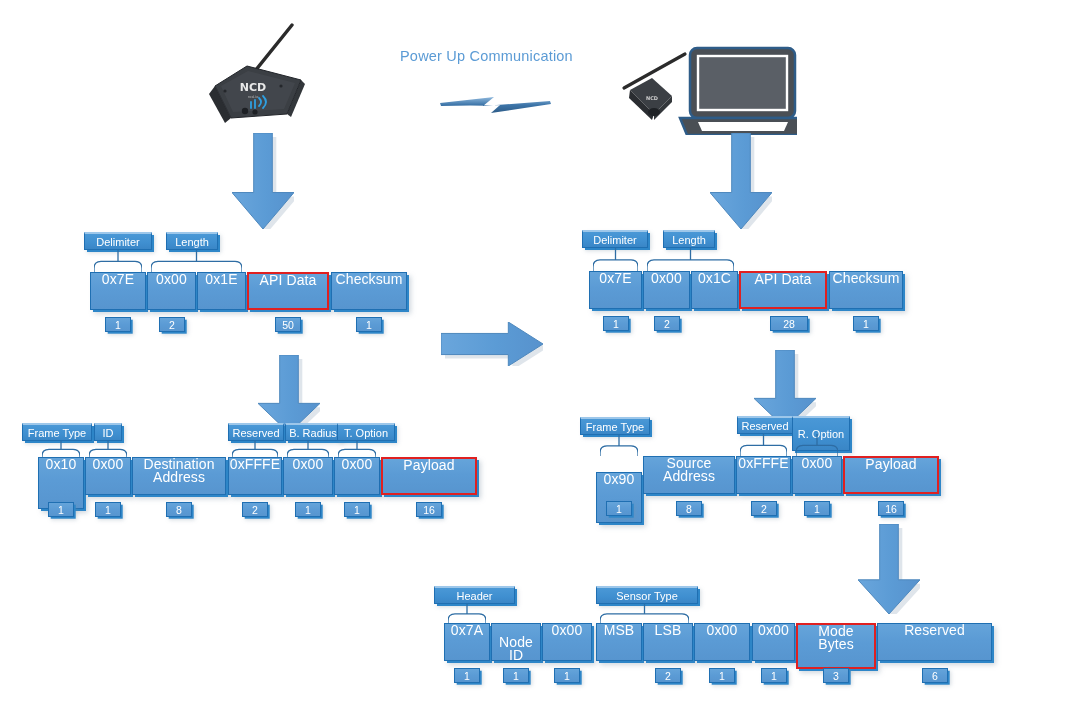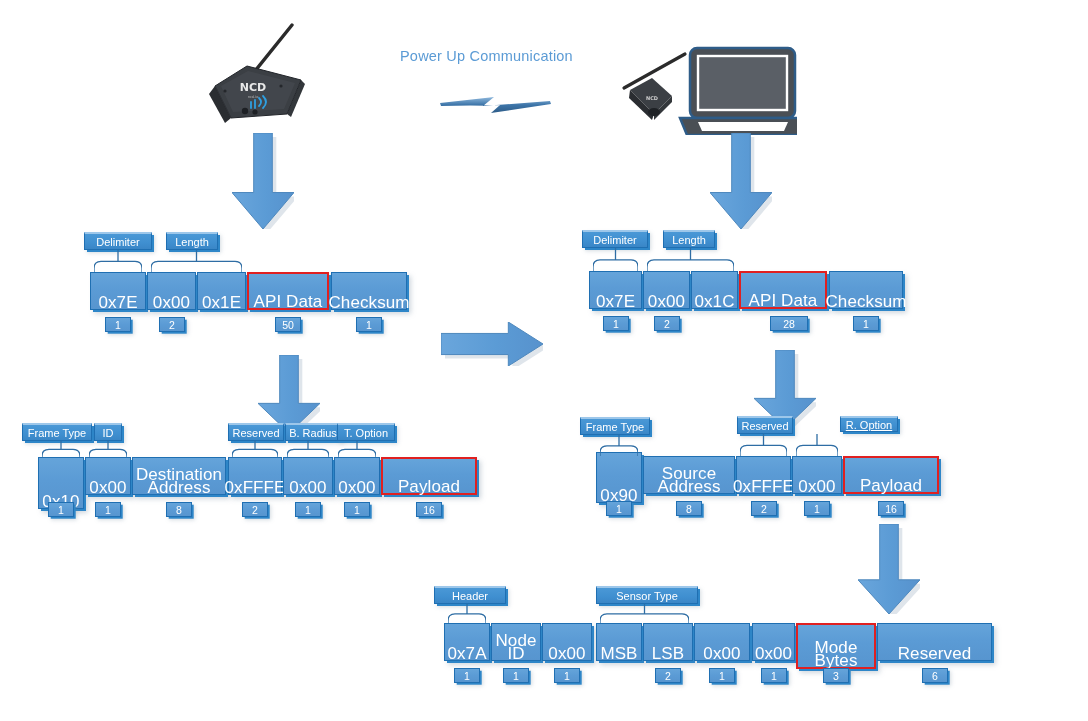--- a/index.html
+++ b/index.html
@@ -11,23 +11,23 @@
     overflow:hidden;
   }
   #stage{position:absolute;left:0;top:0;width:1088px;height:721px;}
 
   
   .fbox{
     position:absolute;box-sizing:border-box;
     background:#5B9BD5;
     border:1.4px solid #1F6FB2;
     color:#ffffff;
-    display:flex;align-items:flex-end;justify-content:center;
+    display:flex;align-items:flex-start;justify-content:center;
     text-align:center;
-    font-size:17px;
+    font-size:14px;
     line-height:13px;
     letter-spacing:.1px;
     box-shadow:2.5px 2.5px 0 -0.5px #2E86C8, 4px 4px 5px rgba(120,140,160,.35);
     background-image:linear-gradient(to bottom,#65a4da 0%,#5B9BD5 45%,#5795cf 100%);
   }
   .fbox.hl{ border:2px solid #E02020; box-shadow:2.5px 2.5px 0 -0.5px #2E86C8, 4px 4px 5px rgba(120,140,160,.35); }
 
   
   .lbox{
     position:absolute;box-sizing:border-box;
@@ -357,21 +357,21 @@
            <path d="M21 0 L21 8.32" stroke="#2E6DA4" stroke-width="1.3" fill="none"></path>
            <path d="M0 16 L0 15.32 Q0 8.32 7 8.32 L35 8.32 Q42 8.32 42 15.32 L42 16" stroke="#2E6DA4" stroke-width="1.3" fill="none"></path>
          </svg></div>
       <div class="lbox" style="left: 337px; top: 423px; width: 58px; height: 18px;">
         <span>T. Option</span>
       </div>
       <div class="brace" style="left: 338px; top: 441px; width: 38px; height: 16px;"><svg width="38" height="16" viewBox="0 0 38 16">
            <path d="M19 0 L19 8.32" stroke="#2E6DA4" stroke-width="1.3" fill="none"></path>
            <path d="M0 16 L0 15.32 Q0 8.32 7 8.32 L31 8.32 Q38 8.32 38 15.32 L38 16" stroke="#2E6DA4" stroke-width="1.3" fill="none"></path>
          </svg></div>
-      <div class="fbox" style="left: 596px; top: 452px; width: 46px; height: 51px;">
+      <div class="fbox" style="left: 596px; top: 472px; width: 46px; height: 51px;">
         <span style="padding: 0px 3px;">0x90</span>
       </div>
       <div class="cbox" style="left: 606px; top: 501px; width: 26px; height: 15px;">
         <span>1</span>
       </div>
       <div class="fbox" style="left: 643px; top: 456px; width: 92px; height: 38px;">
         <span style="padding: 0px 3px;">Source Address</span>
       </div>
       <div class="cbox" style="left: 676px; top: 501px; width: 26px; height: 15px;">
         <span>8</span>
@@ -401,21 +401,21 @@
            <path d="M19 0 L19 10.92" stroke="#2E6DA4" stroke-width="1.3" fill="none"></path>
            <path d="M0 21 L0 17.92 Q0 10.92 7 10.92 L31 10.92 Q38 10.92 38 17.92 L38 21" stroke="#2E6DA4" stroke-width="1.3" fill="none"></path>
          </svg></div>
       <div class="lbox" style="left: 737px; top: 416px; width: 56px; height: 18px;">
         <span>Reserved</span>
       </div>
       <div class="brace" style="left: 740px; top: 434px; width: 47px; height: 22px;"><svg width="47" height="22" viewBox="0 0 47 22">
            <path d="M23.5 0 L23.5 11.440000000000001" stroke="#2E6DA4" stroke-width="1.3" fill="none"></path>
            <path d="M0 22 L0 18.44 Q0 11.440000000000001 7 11.440000000000001 L40 11.440000000000001 Q47 11.440000000000001 47 18.44 L47 22" stroke="#2E6DA4" stroke-width="1.3" fill="none"></path>
          </svg></div>
-      <div class="lbox" style="left: 840px; top: 416px; width: 58px; height: 16px; text-decoration: underline;">
+      <div class="lbox" style="left: 792px; top: 416px; width: 58px; height: 35px;">
         <span>R. Option</span>
       </div>
       <div class="brace" style="left: 796px; top: 434px; width: 42px; height: 22px;"><svg width="42" height="22" viewBox="0 0 42 22">
            <path d="M21 0 L21 11.440000000000001" stroke="#2E6DA4" stroke-width="1.3" fill="none"></path>
            <path d="M0 22 L0 18.44 Q0 11.440000000000001 7 11.440000000000001 L35 11.440000000000001 Q42 11.440000000000001 42 18.44 L42 22" stroke="#2E6DA4" stroke-width="1.3" fill="none"></path>
          </svg></div>
       <div class="fbox" style="left: 444px; top: 623px; width: 46px; height: 38px;">
         <span style="padding: 0px 3px;">0x7A</span>
       </div>
       <div class="cbox" style="left: 454px; top: 668px; width: 26px; height: 15px;">
@@ -459,21 +459,21 @@
       </div>
       <div class="cbox" style="left: 823px; top: 668px; width: 26px; height: 15px;">
         <span>3</span>
       </div>
       <div class="fbox" style="left: 877px; top: 623px; width: 115px; height: 38px;">
         <span style="padding: 0px 3px;">Reserved</span>
       </div>
       <div class="cbox" style="left: 922px; top: 668px; width: 26px; height: 15px;">
         <span>6</span>
       </div>
-      <div class="lbox" style="left: 434px; top: 586px; width: 72px; height: 18px;">
+      <div class="lbox" style="left: 434px; top: 586px; width: 81px; height: 18px;">
         <span>Header</span>
       </div>
       <div class="brace" style="left: 448px; top: 604px; width: 38px; height: 19px;"><svg width="38" height="19" viewBox="0 0 38 19">
            <path d="M19 0 L19 9.88" stroke="#2E6DA4" stroke-width="1.3" fill="none"></path>
            <path d="M0 19 L0 16.880000000000003 Q0 9.88 7 9.88 L31 9.88 Q38 9.88 38 16.880000000000003 L38 19" stroke="#2E6DA4" stroke-width="1.3" fill="none"></path>
          </svg></div>
       <div class="lbox" style="left: 596px; top: 586px; width: 102px; height: 18px;">
         <span>Sensor Type</span>
       </div>
       <div class="brace" style="left: 600px; top: 604px; width: 89px; height: 19px;"><svg width="89" height="19" viewBox="0 0 89 19">

